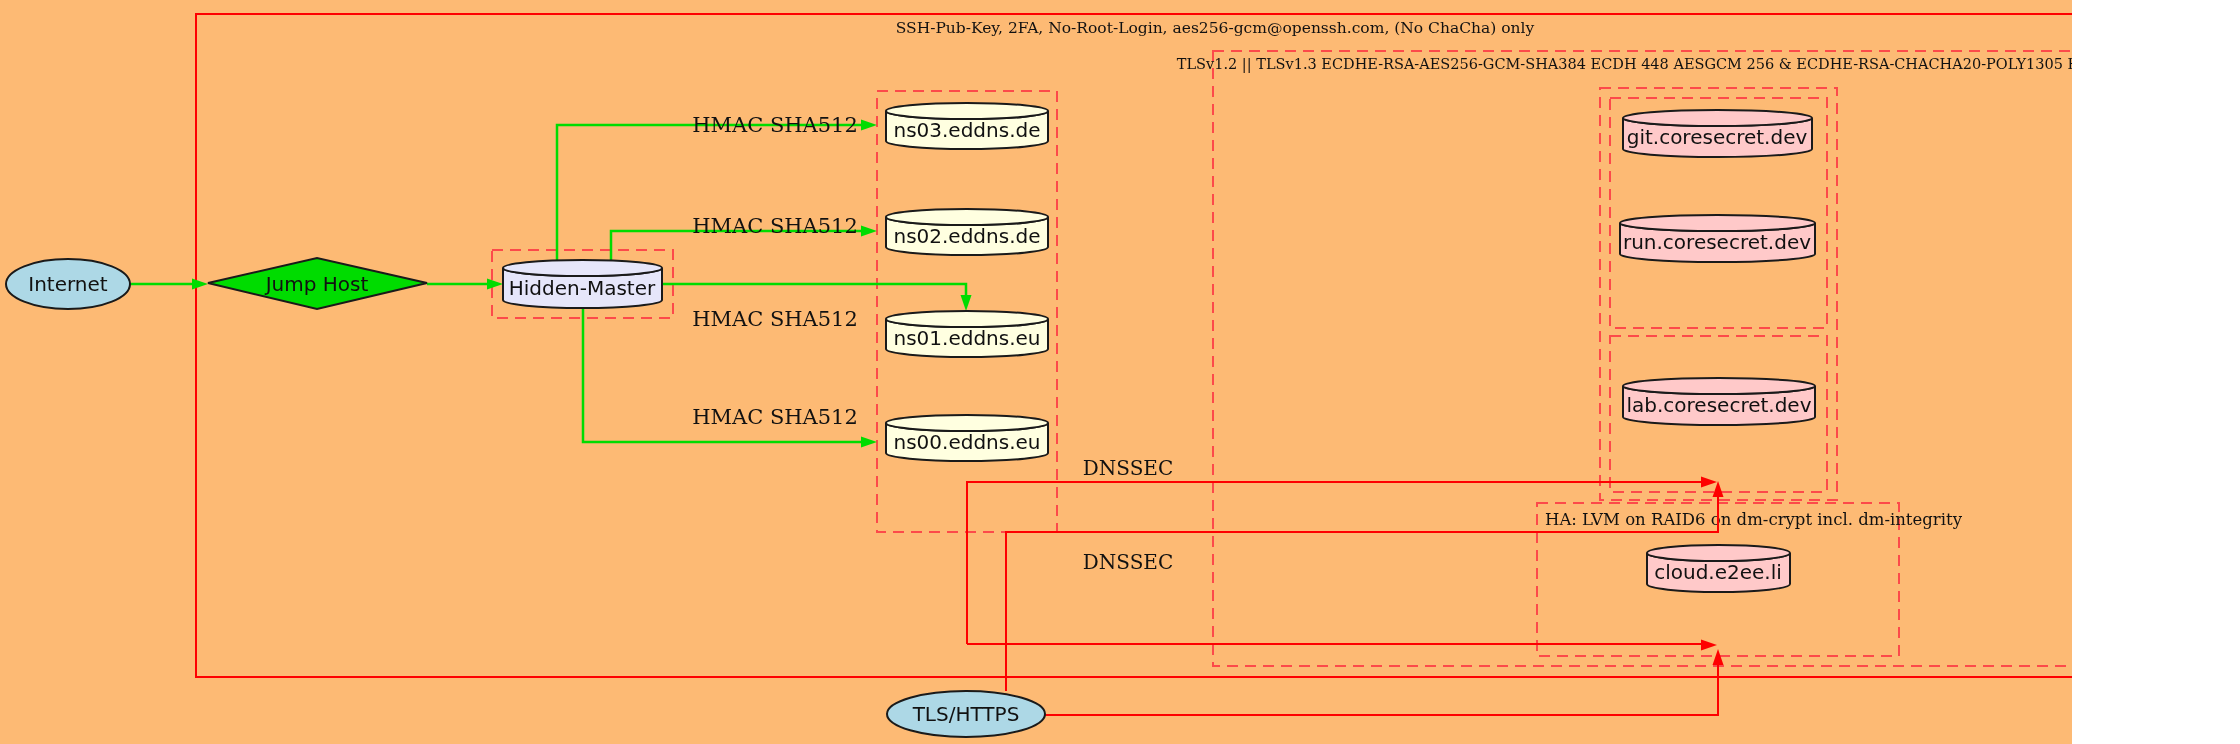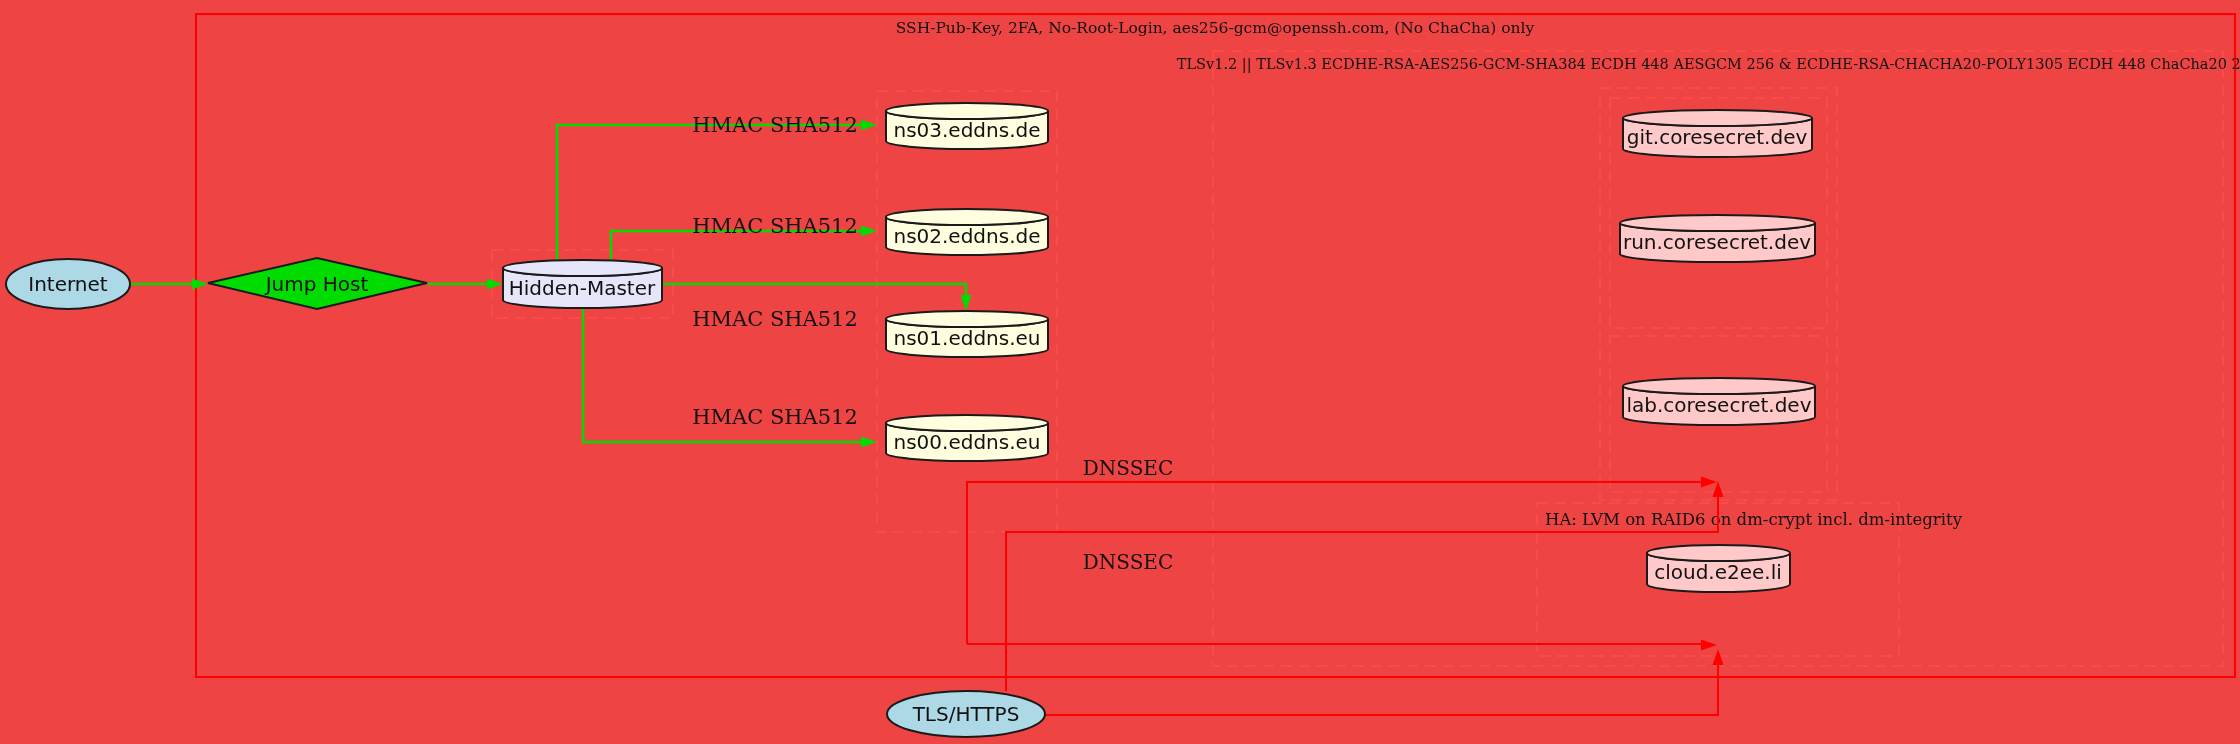--- a/index.html
+++ b/index.html
@@ -1,16 +1,16 @@
 <!DOCTYPE html>
 <html><head>
 <meta charset="utf-8">
 <style>
   html,body{margin:0;padding:0;background:#ffffff;}
-  .stage{position:relative;width:2240px;height:744px;background:#ef4444;overflow:hidden;}
+  .stage{position:relative;width:2072px;height:744px;background:#fdba74;overflow:hidden;}
   svg{display:block;}
   .node-label{font-family:"DejaVu Sans",sans-serif;font-size:20px;fill:#111;}
   .edge-label{font-family:"DejaVu Serif",serif;font-size:21px;fill:#111;}
   .dnssec-label{font-family:"DejaVu Serif",serif;font-size:20px;fill:#111;}
   .cluster-label{font-family:"DejaVu Serif",serif;fill:#111;}
   .box-solid{fill:none;stroke:#fe0000;stroke-width:2;}
   .box-dashed{fill:none;stroke:#fc4a4a;stroke-width:2;stroke-dasharray:11 7;}
   .edge-green{fill:none;stroke:#00dc00;stroke-width:2.5;}
   .edge-red{fill:none;stroke:#fe0000;stroke-width:2;}
   .ah-green{fill:#00dc00;stroke:none;}

